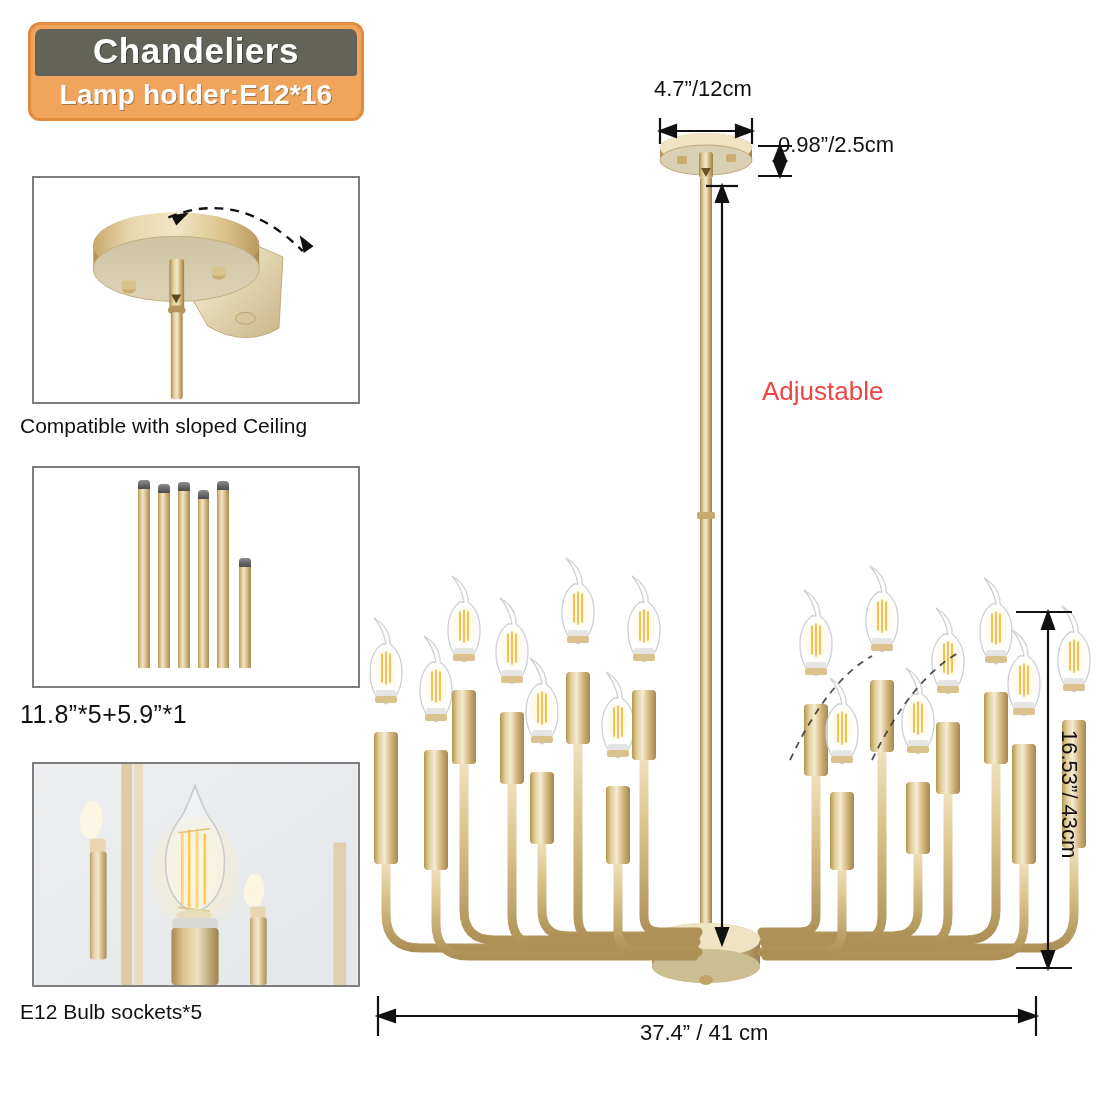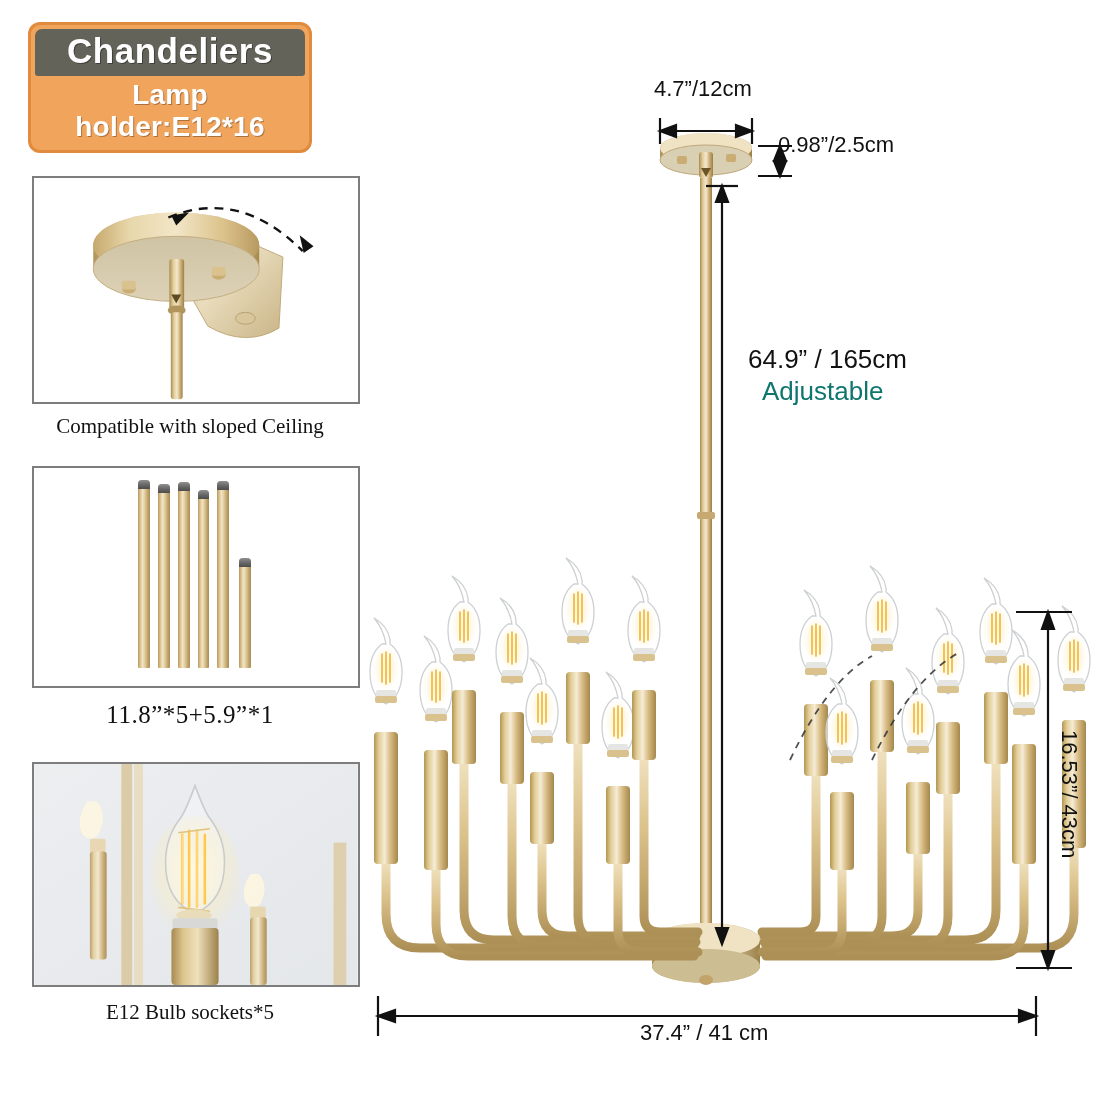--- a/index.html
+++ b/index.html
@@ -3,21 +3,21 @@
 <meta charset="utf-8">
 <style>
   * { box-sizing: border-box; margin: 0; padding: 0; }
   html, body { width: 1100px; height: 1100px; background: #ffffff; }
   body { font-family: "Liberation Sans", sans-serif; position: relative; overflow: hidden; }
 
   .stage { position: absolute; inset: 0; width: 1100px; height: 1100px; }
 
   
   .badge {
-    position: absolute; left: 28px; top: 22px; width: 284px;
+    position: absolute; left: 28px; top: 22px; width: 336px;
     border: 3px solid #e08b3e; border-radius: 12px;
     background: #f0a45c; padding: 4px; overflow: hidden;
   }
   .badge-top {
     background: #63635a; border-radius: 7px 7px 3px 3px;
     text-align: center; padding: 4px 8px 6px;
   }
   .badge-title {
     color: #ffffff; font-size: 35px; font-weight: bold;
     letter-spacing: .5px; line-height: 1.05;
@@ -25,22 +25,22 @@
   }
   .badge-bot { text-align: center; padding: 3px 6px 3px; }
   .badge-sub {
     color: #ffffff; font-size: 28px; font-weight: bold; letter-spacing: .2px;
     text-shadow: 1px 1px 0 rgba(0,0,0,.30);
   }
 
   
   .panel { position: absolute; border: 2px solid #7d7d7d; background: #fff; overflow: hidden; }
   .caption {
-    position: absolute; width: 340px; left: 20px; text-align: center;
-    font-size: 21px; color: #111; line-height: 1.18; font-family: Liberation Serif, serif;
+    position: absolute; width: 340px; left: 20px; 
+    font-size: 21px; color: #111; line-height: 1.18;
   }
   .caption .red { color: #c00000; display: block; }
 
   #panel-sloped { left: 32px; top: 176px; width: 328px; height: 228px; }
   #cap-sloped   { top: 414px; }
 
   #panel-rods { left: 32px; top: 466px; width: 328px; height: 222px; }
   #cap-rods   { top: 700px; font-size: 25px; letter-spacing: .5px; }
 
   #panel-bulb { left: 32px; top: 762px; width: 328px; height: 225px; background: #eff1f2; }
@@ -61,21 +61,21 @@
   }
 
   
   #main-illus { position: absolute; left: 360px; top: 60px; width: 740px; height: 1040px; }
 
   
   .dim {
     position: absolute; font-size: 22px; color: #111; white-space: nowrap;
   }
   .dim.big { font-size: 26px; }
-  .dim.red { color: #0f766e; }
+  .dim.red { color: #ef4444; }
   .dim.vert {
     transform-origin: left top;
     transform: rotate(90deg);
   }
 </style>
 </head>
 <body>
 
 <div class="stage">
 
@@ -454,20 +454,19 @@
         <path d="M18 956 l17 -6 l0 12 z"></path>
         <path d="M676 956 l-17 -6 l0 12 z"></path>
       </g>
     </g>
   </svg>
 
   <div class="dim" style="left:654px; top:76px;">4.7”/12cm</div>
 
   <div class="dim" style="left:778px; top:132px;">0.98”/2.5cm</div>
 
-  <div class="dim big" style="left:748px; top:344px;">64.9” / 165cm</div>
   <div class="dim big red" style="left:762px; top:376px;">Adjustable</div>
 
   <div class="dim vert" style="left:1082px; top:730px;">16.53”/ 43cm</div>
 
   <div class="dim" style="left:640px; top:1020px;">37.4” / 41 cm</div>
 
 </div>
 
 </body></html>

